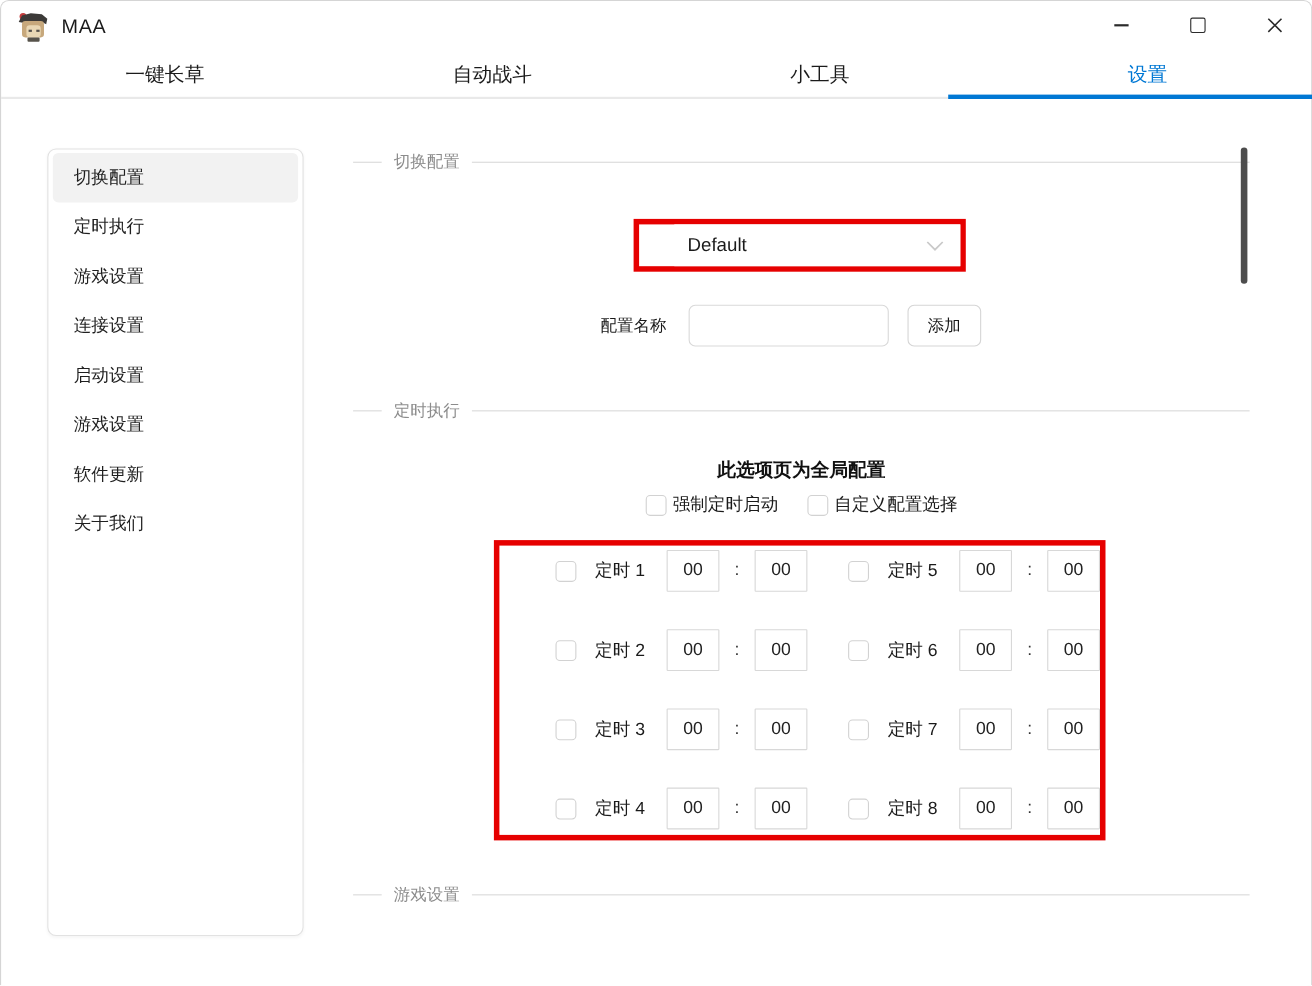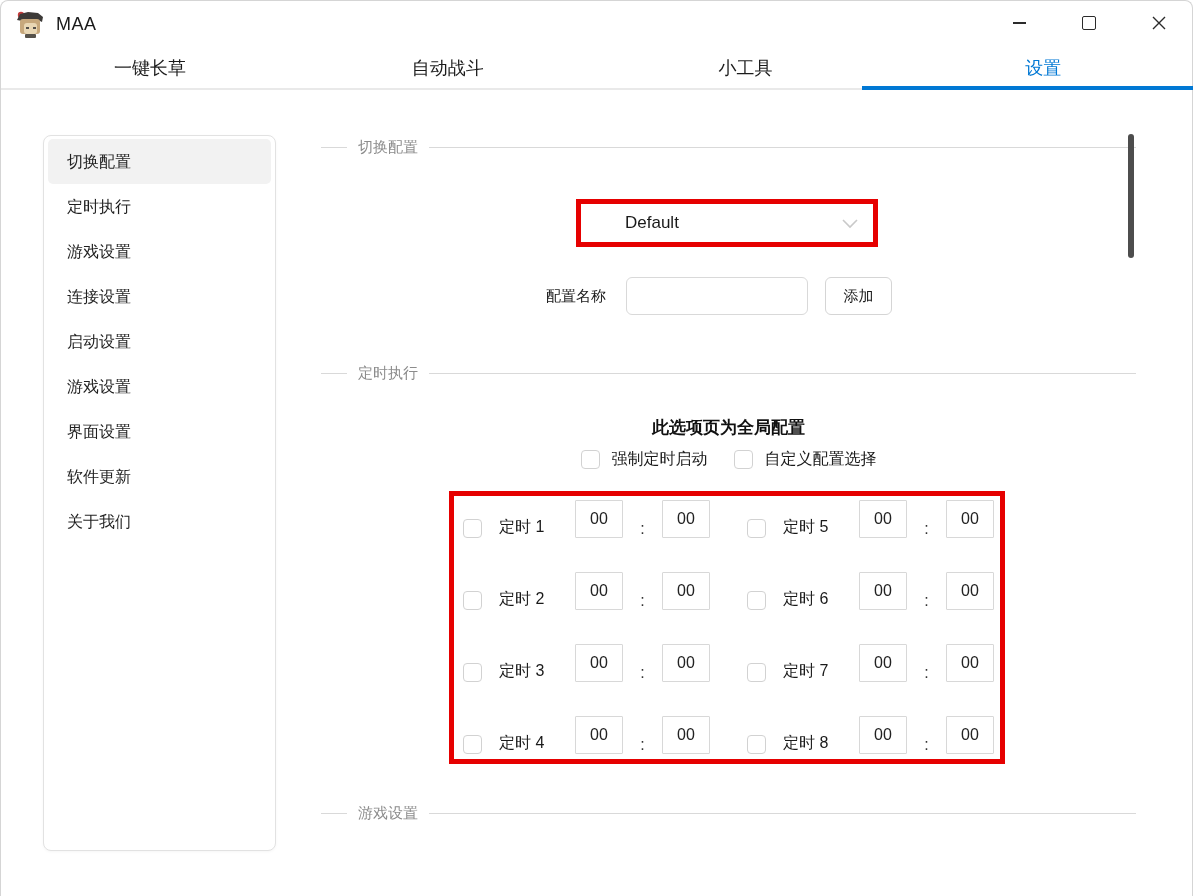--- a/index.html
+++ b/index.html
@@ -67,26 +67,26 @@
     font-family:inherit; font-size:15px; padding:0 10px; outline:none; color:#1a1a1a;
   }
   .btn {
     margin-left:17px; width:67px; height:38px; border:1px solid #d5d5d5; border-radius:6px;
     background:#fff; font-family:inherit; font-size:15px; color:#1a1a1a; cursor:pointer;
   }
 
   .global-note { position:absolute; left:320px; top:415px; width:815px; text-align:center; font-size:17px; font-weight:bold; color:#111; }
 
   .options-row { position:absolute; left:320px; top:448px; width:815px; display:flex; justify-content:center; gap:26px; }
-  .opt { display:flex; align-items:center; gap:12px; cursor:pointer; }
+  .opt { display:flex; align-items:center; gap:6px; cursor:pointer; }
   .opt .olabel { font-size:16px; color:#1a1a1a; }
   .checkbox { width:19px; height:19px; border:1px solid #d2d2d2; border-radius:4px; background:#fff; cursor:pointer; flex:none; }
 
   .timer-annotation { position:absolute; left:448px; top:490px; width:556px; height:273px; padding-top:4px; }
-  .timer-row { height:38px; margin-bottom:34px; display:flex; align-items:flex-end; }
+  .timer-row { height:38px; margin-bottom:34px; display:flex; align-items:center;margin-left:42px; }
   .timer-row .checkbox { margin-left:9px; }
   .timer-row .tlabel { margin-left:17px; width:60px; font-size:16px; color:#1a1a1a; }
   .time-input {
     width:48px; height:38px; border:1px solid #d8d8d8; border-radius:1px; background:#fff;
     font-family:inherit; font-size:16px; color:#222; text-align:center; outline:none;
   }
   .time-input.first { margin-left:16px; }
   .colon { width:39px; text-align:center; font-size:16px; color:#333; }
   .timer-row .checkbox.right { margin-left:37px; }
 
@@ -131,21 +131,20 @@
     <div class="tab-underline"></div>
   </div>
 
   <div class="sidebar">
     <div class="side-item selected">切换配置</div>
     <div class="side-item">定时执行</div>
     <div class="side-item">游戏设置</div>
     <div class="side-item">连接设置</div>
     <div class="side-item">启动设置</div>
     <div class="side-item">游戏设置</div>
-    <div class="side-item">界面设置</div>
     <div class="side-item">软件更新</div>
     <div class="side-item">关于我们</div>
   </div>
 
   <div class="divider div-1">
     <span class="stub"></span>
     <span class="dlabel">切换配置</span>
     <span class="line"></span>
   </div>
 

